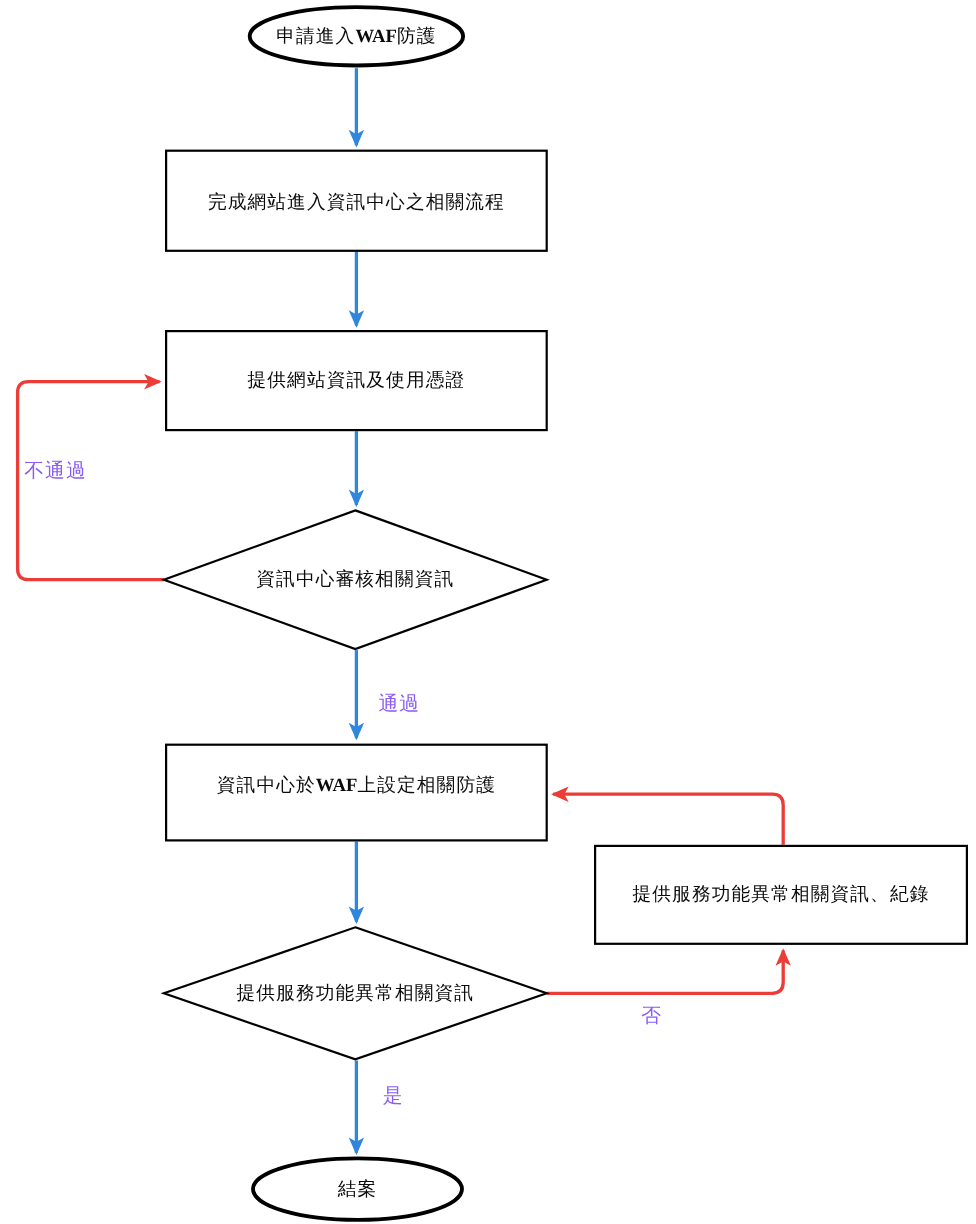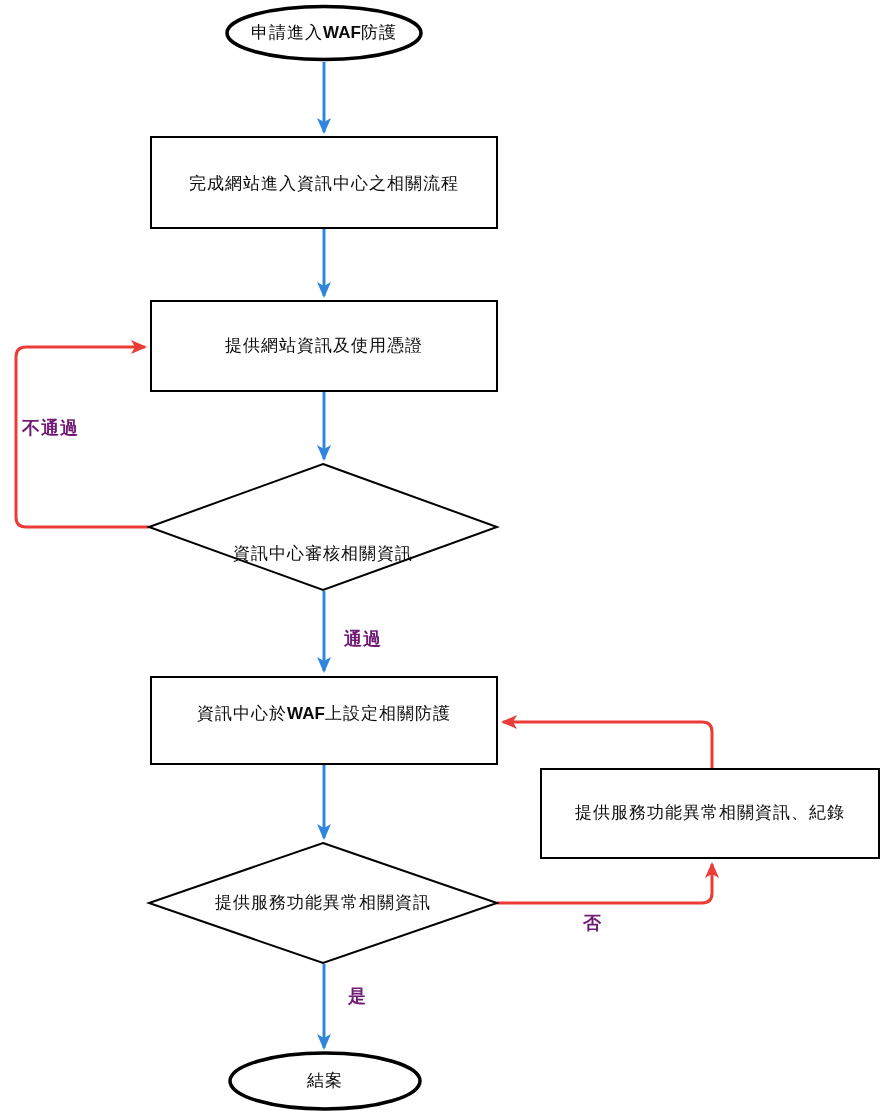--- a/index.html
+++ b/index.html
@@ -26,27 +26,28 @@
     position: absolute;
     display: flex;
     align-items: center;
     justify-content: center;
     text-align: center;
     color: #0b0b0b;
     font-size: 17px;
     letter-spacing: 1px;
     line-height: 1.3;
     pointer-events: none;
+    font-family: Liberation Serif, serif;
   }
   .node-label b { font-weight: bold; letter-spacing: 0; }
   .edge-label {
     position: absolute;
-    color: #701a75;
+    color: #8b5cf6;
     font-size: 18px;
-    font-weight: bold;
+    font-weight: normal;
     letter-spacing: 1px;
     white-space: nowrap;
     pointer-events: none;
   }
   svg .shape {
     fill: #ffffff;
     stroke: #000000;
   }
   svg .shape.thin { stroke-width: 2; }
   svg .shape.thick { stroke-width: 3.5; }
@@ -102,21 +103,21 @@
   </div>
 
   <div class="node-label" style="left:151px; top:137px; width:346px; height:95px;">
     <span>完成網站進入資訊中心之相關流程</span>
   </div>
 
   <div class="node-label" style="left:151px; top:301px; width:346px; height:90px;">
     <span>提供網站資訊及使用憑證</span>
   </div>
 
-  <div class="node-label" style="left:169px; top:492px; width:308px; height:124px;">
+  <div class="node-label" style="left:169px; top:465px; width:308px; height:124px;">
     <span>資訊中心審核相關資訊</span>
   </div>
 
   <div class="node-label" style="left:151px; top:677px; width:346px; height:74px;">
     <span>
       <span>資訊中心於</span><b>WAF</b><span>上設定相關防護</span>
     </span>
   </div>
 
   <div class="node-label" style="left:169px; top:843px; width:308px; height:120px;">

